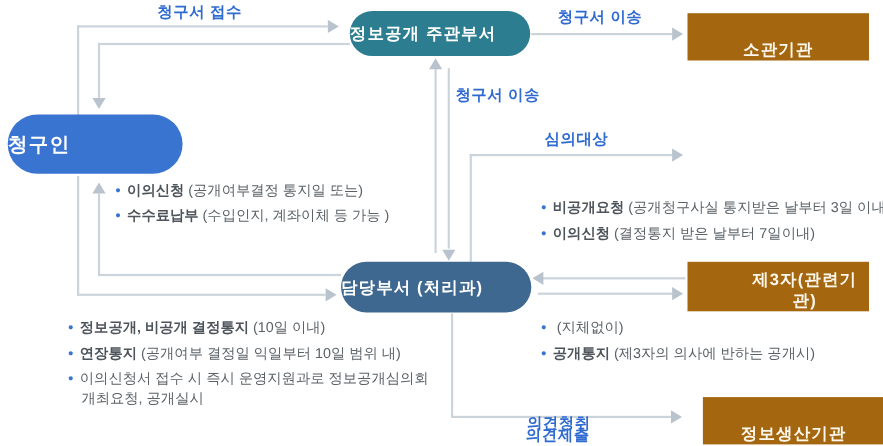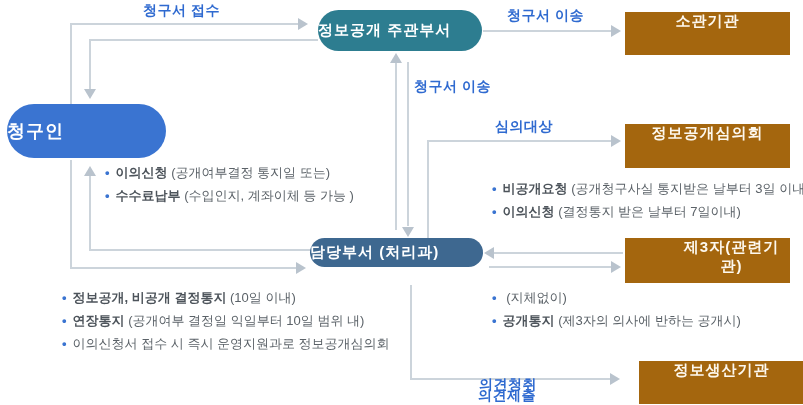--- a/index.html
+++ b/index.html
@@ -10,25 +10,25 @@
     font-family:"Liberation Sans","DejaVu Sans",sans-serif;
   }
   
   .pill {
     position:absolute; border-radius:999px; color:#ffffff; font-weight:bold;
     display:flex; align-items:center; justify-content:flex-start; text-align:center;
     letter-spacing:1px;
   }
   .pill-requester { left:7px; top:104px; width:159px; height:54px; background:#3a74d1; font-size:18px; }
   .pill-lead     { left:318px; top:10px; width:164px; height:41px; background:#2d7d90; font-size:15px; }
-  .pill-charge   { left:310px; top:238px; width:173px; height:29px; background:#3e6890; font-size:15px; }
+  .pill-charge   { left:310px; top:238px; width:173px; height:46px; background:#3e6890; font-size:15px; }
   .box {
     position:absolute; left:625px; width:165px; height:44px; background:#a4660e;
     color:#fdf8ee; font-weight:bold; font-size:15px; letter-spacing:1px;
-    display:flex; align-items:flex-start; justify-content:center; text-align:center;
+    display:flex; align-items:flex-end; justify-content:center; text-align:center;
   }
   .box-agency    { top:12px;  height:43px; }
   .box-committee { top:124px; height:44px; }
   .box-third     { top:238px; height:45px;padding-left:48px; }
   .box-producer  { top:361px; height:43px;margin-left:14px; }
   
   .line { position:absolute; background:#ccd4db; }
   .arr  { position:absolute; width:0; height:0; }
   .arr-right { border-top:6px solid transparent; border-bottom:6px solid transparent; border-left:10px solid #b9c3cd; }
   .arr-left  { border-top:6px solid transparent; border-bottom:6px solid transparent; border-right:10px solid #b9c3cd; }
@@ -100,23 +100,20 @@
   </div>
   <div class="pill pill-lead">
     <span>정보공개 주관부서</span>
   </div>
   <div class="pill pill-charge">
     <span>담당부서 (처리과)</span>
   </div>
   <div class="box box-agency">
     <span>소관기관</span>
   </div>
-  <div class="box box-committee">
-    <span>정보공개심의회</span>
-  </div>
   <div class="box box-third">
     <span>제3자(관련기관)</span>
   </div>
   <div class="box box-producer">
     <span>정보생산기관</span>
   </div>
 
   <div class="note" style="left:105px; top:164px;">
     <div class="nline">
       <span class="dot">•</span>
@@ -139,20 +136,23 @@
     <div class="nline">
       <span class="dot">•</span>
       <span class="head">연장통지</span>
         <span class="rest"> (공개여부 결정일 익일부터 10일 범위 내)</span>
     </div>
     <div class="nline">
       <span class="dot">•</span>
       <span class="head"></span>
         <span class="rest">이의신청서 접수 시 즉시 운영지원과로 정보공개심의회</span>
     </div>
+    <div class="nline cont">
+      <span class="rest">개최요청, 공개실시</span>
+    </div>
   </div>
 
   <div class="note" style="left:492px; top:180px;">
     <div class="nline">
       <span class="dot">•</span>
       <span class="head">비공개요청</span>
         <span class="rest"> (공개청구사실 통지받은 날부터 3일 이내)</span>
     </div>
     <div class="nline">
       <span class="dot">•</span>

